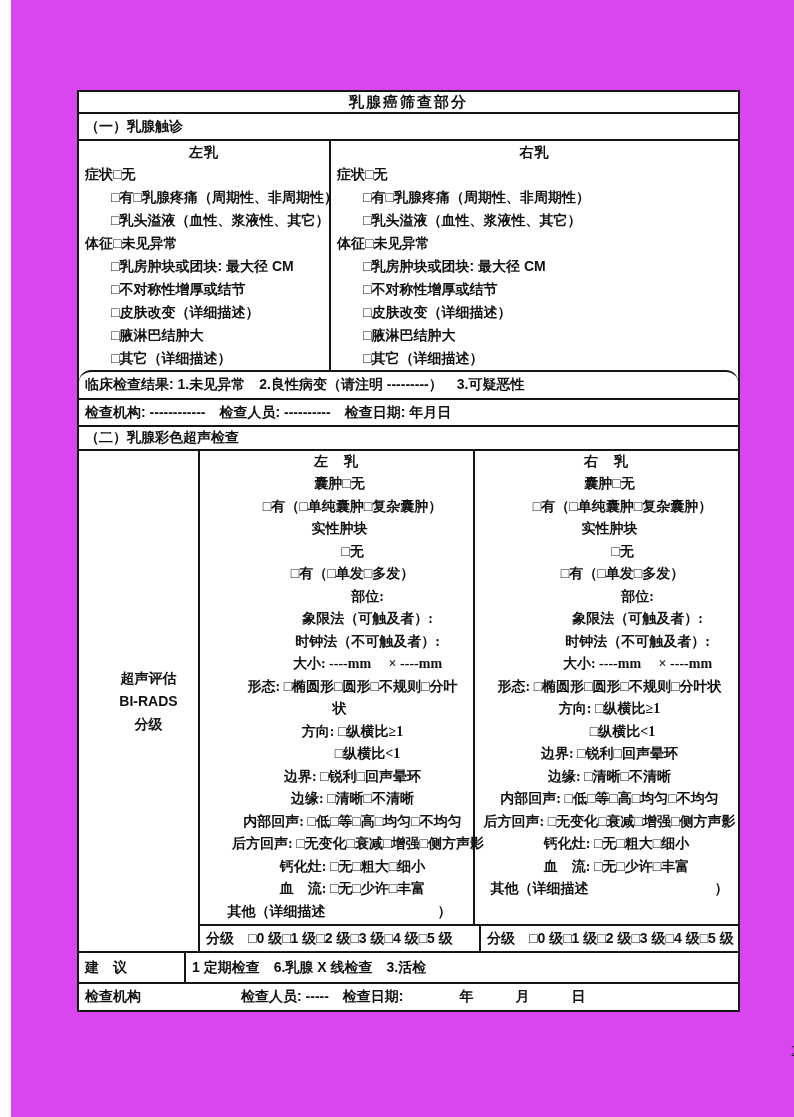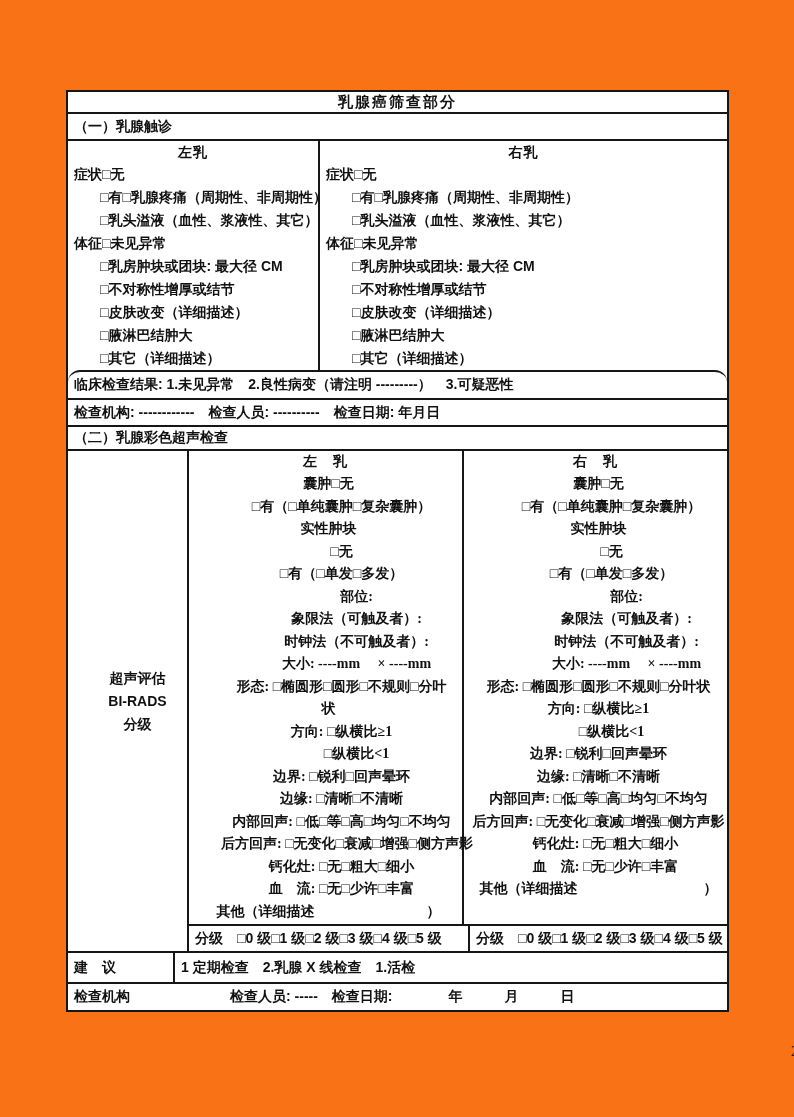--- a/index.html
+++ b/index.html
@@ -4,21 +4,21 @@
 <style>
   html,body{margin:0;padding:0;}
   body{
     width:794px;height:1117px;
     background:#ffffff;
     font-family:"Liberation Sans",sans-serif;
     color:#111;
     position:relative;
     overflow:hidden;
   }
-  .page{position:absolute;inset:0;background:#f97316;}
+  .page{position:absolute;inset:0;background:#d946ef;margin-left:11px;}
   .doc-table{
     position:absolute;left:66px;top:90px;width:663px;
     box-sizing:border-box;
     border:2px solid #161616;
     background:#fff;
     font-size:14px;font-weight:bold;
   }
   .row{border-top:2px solid #161616;position:relative;}
   .row:first-child{border-top:none;}
   .row-title{height:20px;display:flex;align-items:center;justify-content:center;font-size:15px;letter-spacing:2px;}
@@ -169,21 +169,21 @@
         </div>
         <div class="us-grade">
           <div class="grade-cell line p0">分级　□0 级□1 级□2 级□3 级□4 级□5 级</div>
           <div class="grade-cell right line p0">分级　□0 级□1 级□2 级□3 级□4 级□5 级</div>
         </div>
       </div>
     </div>
 
     <div class="row row-advice">
       <div class="advice-label line p0">建　议</div>
-      <div class="advice-text line">1 定期检查　2.乳腺 X 线检查　1.活检</div>
+      <div class="advice-text line">1 定期检查　6.乳腺 X 线检查　3.活检</div>
     </div>
 
     <div class="row row-org2">
       <span class="org2-label">检查机构</span>
       <span class="org2-rest">检查人员: -----　检查日期:　　　　年　　　月　　　日</span>
     </div>
 
   </div>
 
   <div class="page-number">24</div>

